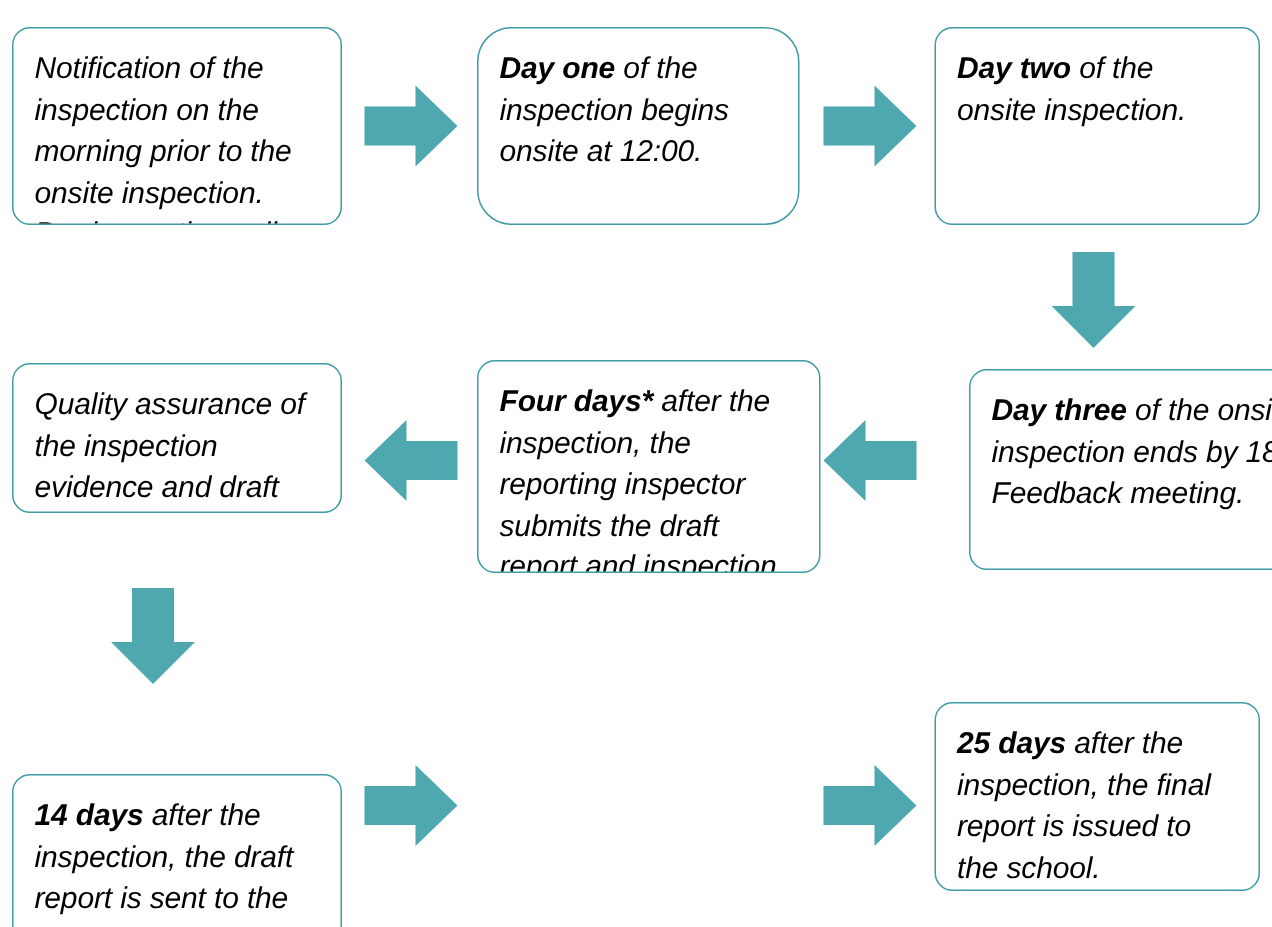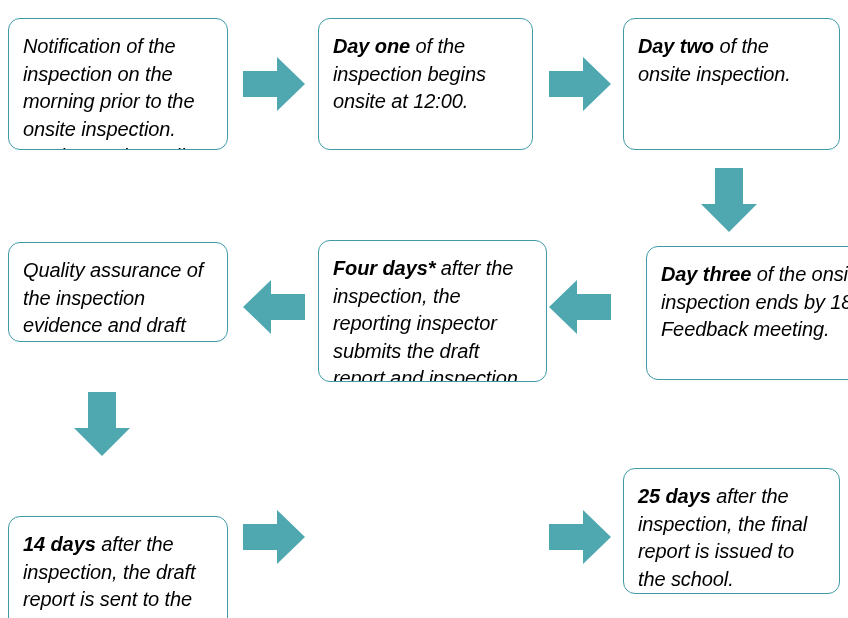--- a/index.html
+++ b/index.html
@@ -40,21 +40,21 @@
     display: block;
     white-space: pre-wrap;
     word-break: normal;
   }
   .node .lead {
     font-weight: bold;
   }
 
   
   #node-notification { left: 8px;   top: 18px;  width: 220px; height: 132px; }
-  #node-day-one      { left: 318px; top: 18px;  width: 215px; height: 132px; }
+  #node-day-one      { left: 318px; top: 18px;  width: 215px; height: 132px; border-radius: 23px; }
   #node-day-two      { left: 623px; top: 18px;  width: 217px; height: 132px; }
 
   
   #node-quality-assurance { left: 8px;   top: 242px; width: 220px; height: 100px; }
   #node-four-days         { left: 318px; top: 240px; width: 229px; height: 142px; }
   #node-day-three         { left: 646px; top: 246px; width: 261px; height: 134px; }
 
   
   #node-14-days { left: 8px;   top: 468px; width: 220px; height: 120px; margin-top: 48px; }
   #node-18-days { left: 318px; top: 468px; width: 215px; height: 134px; }

